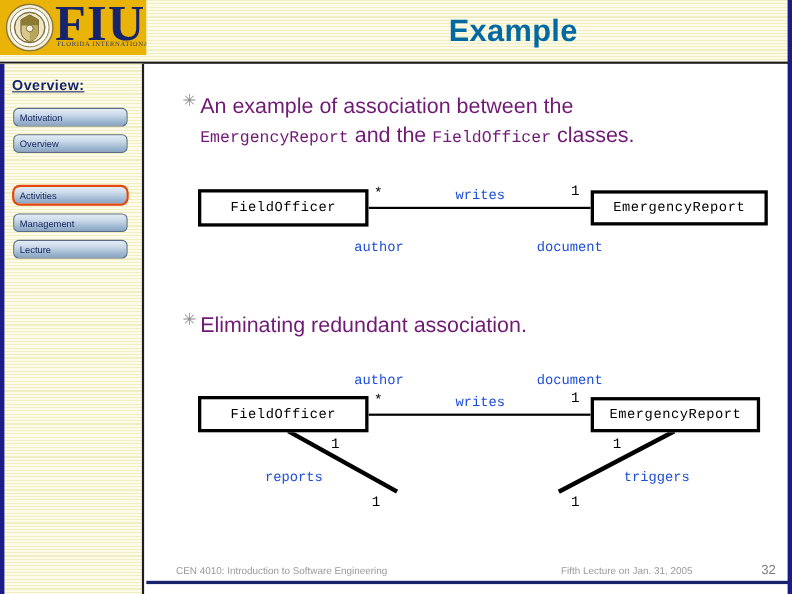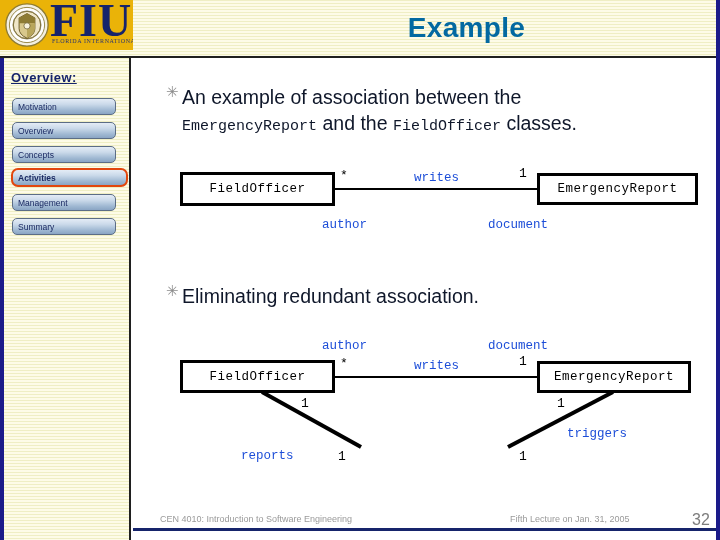--- a/index.html
+++ b/index.html
@@ -119,40 +119,39 @@
     padding-left: 5px;
     font-size: 8.5px;
     color: #1b2a63;
     white-space: nowrap;
     overflow: hidden;
   }
   .nav-btn.selected {
     border: 2px solid #e2470d;
     border-radius: 7px;
     left: 11px;
-    width: 117px;
+    width: 106px;
     height: 19px;
-    font-weight: bold;
   }
   
   .bullet-row {
     position: absolute;
     display: flex;
     align-items: flex-start;
   }
   .bullet-glyph {
     color: #8c8c8c;
     font-size: 15px;
     line-height: 1;
     width: 16px;
     flex: none;
   }
   .bullet-text {
     font-size: 19.5px;
-    color: #0f172a;
+    color: #701a75;
     line-height: 1.35;
   }
   .mono {
     font-family: "Liberation Mono", monospace;
     font-size: 15px;
   }
   
   .uml {
     position: absolute;
   }
@@ -211,21 +210,21 @@
   }
   .footer-right {
     position: absolute;
     left: 510px; top: 514px;
     font-size: 9px;
     color: #9a9a9a;
   }
   .page-num {
     position: absolute;
     left: 692px; top: 511px;
-    font-size: 16px;
+    font-size: 12px;
     color: #7d7d7d;
   }
   .right-edge {
     position: absolute;
     left: 716px; top: 0;
     width: 4px; height: 540px;
     background: #1b1b8a;
   }
 </style>
 </head>
@@ -258,31 +257,28 @@
 
   <div class="sidebar stripes">
     <div class="sidebar-heading">Overview:</div>
 
     <div class="nav-btn" style="top:40px">
       <span>Motivation</span>
     </div>
     <div class="nav-btn" style="top:64px">
       <span>Overview</span>
     </div>
-    <div class="nav-btn" style="top:88px">
-      <span>Concepts</span>
-    </div>
     <div class="nav-btn selected" style="top:110px">
       <span>Activities</span>
     </div>
     <div class="nav-btn" style="top:136px">
       <span>Management</span>
     </div>
     <div class="nav-btn" style="top:160px">
-      <span>Summary</span>
+      <span>Lecture</span>
     </div>
   </div>
   <div class="sidebar-edge"></div>
 
   <div class="bullet-row" style="left:166px; top:84px; width:540px;">
     <span class="bullet-glyph">✳</span>
     <span class="bullet-text">
       <span>An example of association between the</span><br>
       <span class="mono">EmergencyReport</span>
       <span>and the</span>
@@ -326,21 +322,21 @@
 
     <div class="uml-label" style="left:322px; top:339px;">author</div>
     <div class="uml-label" style="left:488px; top:339px;">document</div>
 
     <div class="uml-mult" style="left:340px; top:356px;">*</div>
     <div class="uml-mult" style="left:519px; top:354px;">1</div>
     <div class="uml-label" style="left:414px; top:359px;">writes</div>
 
     <div class="uml-mult" style="left:301px; top:396px;">1</div>
     <div class="uml-mult" style="left:338px; top:449px;">1</div>
-    <div class="uml-label" style="left:241px; top:449px;">reports</div>
+    <div class="uml-label" style="left:241px; top:427px;">reports</div>
 
     <div class="uml-mult" style="left:557px; top:396px;">1</div>
     <div class="uml-mult" style="left:519px; top:449px;">1</div>
     <div class="uml-label" style="left:567px; top:427px;text-align:right;">triggers</div>
   </div>
 
   <div class="footer-left">CEN 4010: Introduction to Software Engineering</div>
   <div class="footer-right">Fifth Lecture on Jan. 31, 2005</div>
   <div class="page-num">32</div>
   <div class="footer-rule"></div>

